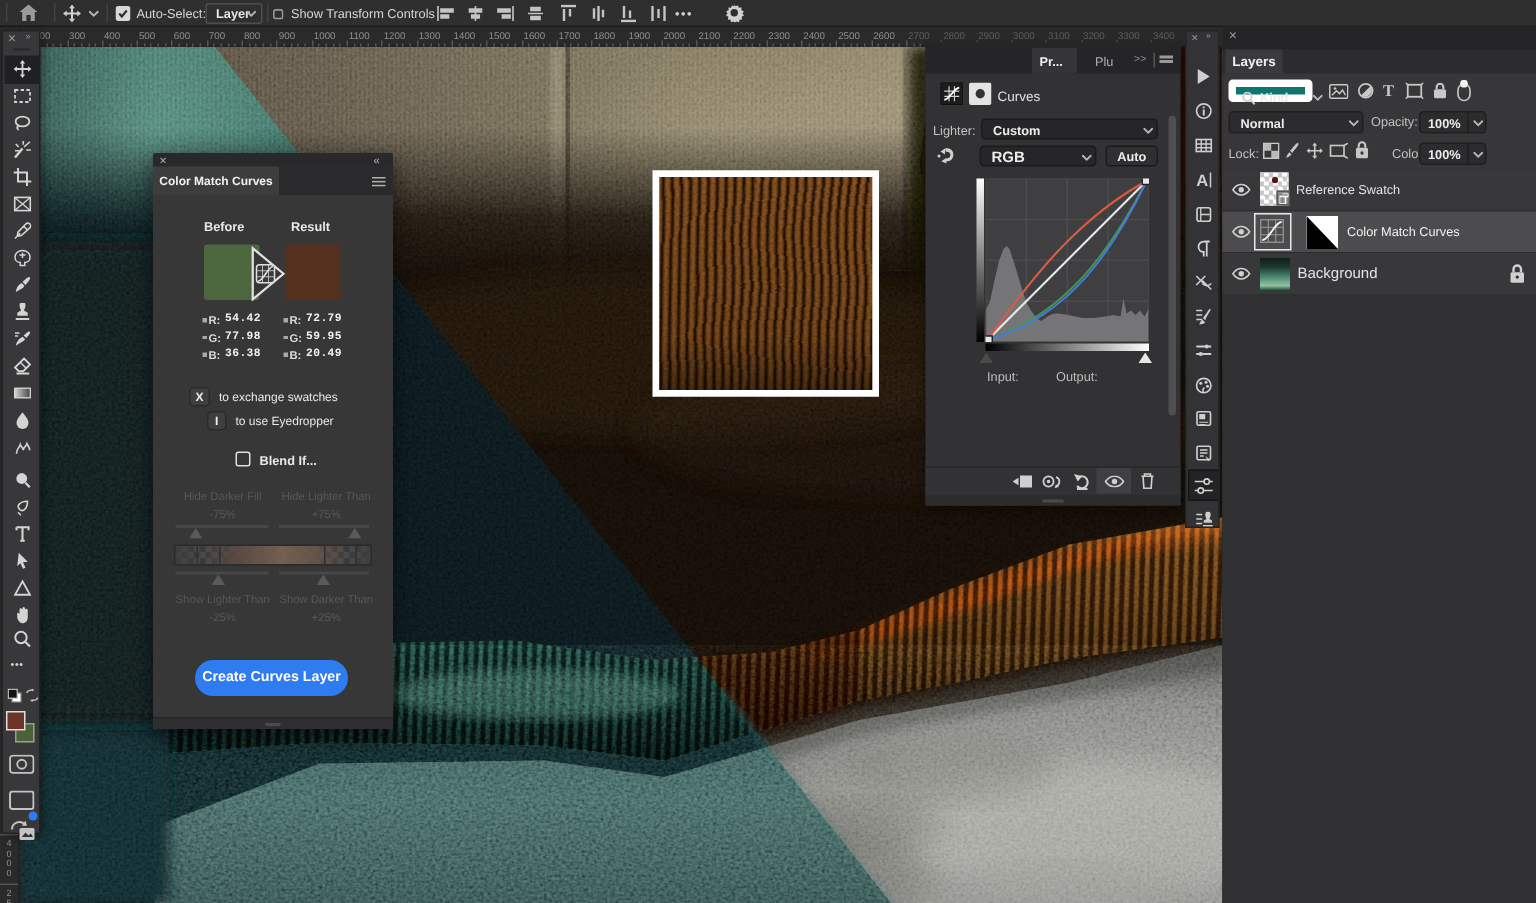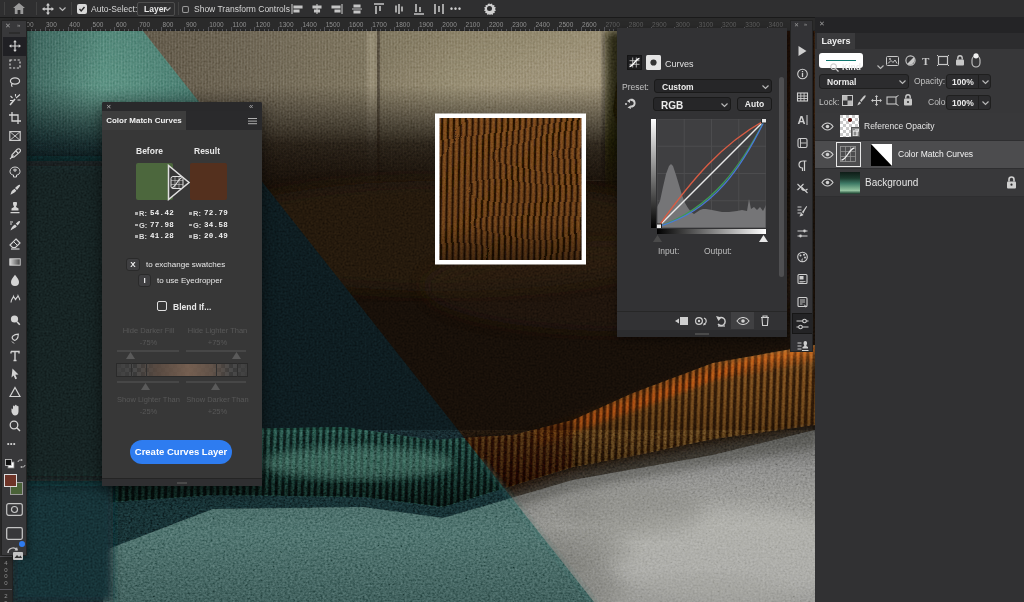--- a/index.html
+++ b/index.html
@@ -719,24 +719,24 @@
 <span class="abs" style="left:37px;top:107px;font-size:7.5px;font-weight:bold;color:#dcdcdc">R:</span>
 <span class="abs" style="left:38px;top:107px;width:34px;text-align:right;font-family:'Liberation Mono',monospace;font-size:7.5px;font-weight:bold;color:#f2f2f2;letter-spacing:0.3px">54.42</span>
 <div class="abs" style="left:87px;top:110px;width:2.5px;height:2.5px;background:#a8a8a8"></div>
 <span class="abs" style="left:91px;top:107px;font-size:7.5px;font-weight:bold;color:#dcdcdc">R:</span>
 <span class="abs" style="left:92px;top:107px;width:34px;text-align:right;font-family:'Liberation Mono',monospace;font-size:7.5px;font-weight:bold;color:#f2f2f2;letter-spacing:0.3px">72.79</span>
 <div class="abs" style="left:33px;top:121.5px;width:2.5px;height:2.5px;background:#a8a8a8"></div>
 <span class="abs" style="left:37px;top:118.5px;font-size:7.5px;font-weight:bold;color:#dcdcdc">G:</span>
 <span class="abs" style="left:38px;top:118.5px;width:34px;text-align:right;font-family:'Liberation Mono',monospace;font-size:7.5px;font-weight:bold;color:#f2f2f2;letter-spacing:0.3px">77.98</span>
 <div class="abs" style="left:87px;top:121.5px;width:2.5px;height:2.5px;background:#a8a8a8"></div>
 <span class="abs" style="left:91px;top:118.5px;font-size:7.5px;font-weight:bold;color:#dcdcdc">G:</span>
-<span class="abs" style="left:92px;top:118.5px;width:34px;text-align:right;font-family:'Liberation Mono',monospace;font-size:7.5px;font-weight:bold;color:#f2f2f2;letter-spacing:0.3px">34.58</span>
+<span class="abs" style="left:92px;top:118.5px;width:34px;text-align:right;font-family:'Liberation Mono',monospace;font-size:7.5px;font-weight:bold;color:#f2f2f2;letter-spacing:0.3px">59.95</span>
 <div class="abs" style="left:33px;top:133.3px;width:2.5px;height:2.5px;background:#a8a8a8"></div>
 <span class="abs" style="left:37px;top:130.3px;font-size:7.5px;font-weight:bold;color:#dcdcdc">B:</span>
-<span class="abs" style="left:38px;top:130.3px;width:34px;text-align:right;font-family:'Liberation Mono',monospace;font-size:7.5px;font-weight:bold;color:#f2f2f2;letter-spacing:0.3px">41.28</span>
+<span class="abs" style="left:38px;top:130.3px;width:34px;text-align:right;font-family:'Liberation Mono',monospace;font-size:7.5px;font-weight:bold;color:#f2f2f2;letter-spacing:0.3px">36.38</span>
 <div class="abs" style="left:87px;top:133.3px;width:2.5px;height:2.5px;background:#a8a8a8"></div>
 <span class="abs" style="left:91px;top:130.3px;font-size:7.5px;font-weight:bold;color:#dcdcdc">B:</span>
 <span class="abs" style="left:92px;top:130.3px;width:34px;text-align:right;font-family:'Liberation Mono',monospace;font-size:7.5px;font-weight:bold;color:#f2f2f2;letter-spacing:0.3px">20.49</span>
   <div class="keycap" style="left:24px;top:156px;width:14px">X</div>
   <span class="abs" style="left:44px;top:158px;font-size:8px">to exchange swatches</span>
   <div class="keycap" style="left:36px;top:172px;width:13px">I</div>
   <span class="abs" style="left:55px;top:174px;font-size:8px">to use Eyedropper</span>
   <div class="abs" style="left:55px;top:199px;width:10px;height:10px;border:1.5px solid #e0e0e0;border-radius:2px"></div>
   <span class="abs" style="left:71px;top:200px;font-size:8.5px;font-weight:bold">Blend If...</span>
 
@@ -773,33 +773,41 @@
   <span class="gray abs" style="left:84px;top:293px;width:63px;text-align:center;font-size:7.5px">Show Darker Than</span>
   <span class="gray abs" style="left:15px;top:305px;width:63px;text-align:center;font-size:7.5px">-25%</span>
   <span class="gray abs" style="left:84px;top:305px;width:63px;text-align:center;font-size:7.5px">+25%</span>
   <div class="abs" style="left:28px;top:338px;width:102px;height:24px;background:#2e7cf0;border-radius:12px;color:#fff;font-size:9.5px;font-weight:bold;text-align:center;line-height:24px">Create Curves Layer</div>
   <div class="abs" style="left:0;top:376px;width:160px;height:8px;background:#2f2f31;border-top:1px solid #242424">
     <div class="abs" style="left:75px;top:3px;width:10px;height:2px;background:#4a4a4a"></div>
   </div>
 </div>
 
 <div id="props" class="abs">
+  <div id="propstabs">
+    <div class="abs" style="left:71px;top:4px;width:30px;height:17px;background:#353537"></div>
+    <span class="abs" style="left:76px;top:8px;font-size:8.5px;font-weight:bold;color:#f0f0f0">Pr...</span>
+    <span class="abs" style="left:113px;top:8px;font-size:8.5px;color:#b0b0b0">Plu</span>
+    <span class="abs" style="left:139px;top:8px;font-size:7px;color:#9a9a9a">&gt;&gt;</span>
+    <div class="abs" style="left:152px;top:7px;width:1px;height:10px;background:#555"></div>
+    <div class="abs" style="left:156px;top:9px;width:9px;height:1.6px;background:#9a9a9a;box-shadow:0 3px 0 #9a9a9a"></div>
+  </div>
 
   <svg class="abs" style="left:10px;top:27px" width="15" height="15" viewBox="0 0 15 15">
         <rect width="15" height="15" rx="2" fill="#1c1c1e" stroke="#0e0e0e"></rect>
         <path d="M2.5 5.7 h10 M2.5 9.3 h10 M5.7 2.5 v10 M9.3 2.5 v10" stroke="#cfcfcf" stroke-width="0.8"></path>
         <path d="M2.5 11.5 C 6 11.5 9 3.5 12.5 3.5" stroke="#fff" stroke-width="1.3" fill="none"></path>
       </svg>
   <svg class="abs" style="left:29px;top:27px" width="15" height="15" viewBox="0 0 15 15">
         <rect width="15" height="15" rx="1.5" fill="#e4e4e4"></rect>
         <circle cx="7.5" cy="7.5" r="3.1" fill="#333"></circle>
       </svg>
   <span class="abs" style="left:48px;top:31px;font-size:9px;color:#e0e0e0">Curves</span>
 
-  <span class="abs" style="left:5px;top:54px;font-size:8.5px;color:#c4c4c4">Preset:</span>
+  <span class="abs" style="left:5px;top:54px;font-size:8.5px;color:#c4c4c4">Lighter:</span>
   <div class="abs" style="left:37px;top:51px;width:118px;height:14px;background:#262628;border:1px solid #1a1a1a;border-radius:3px">
     <span class="abs" style="left:7px;top:1.5px;font-size:8.5px;font-weight:bold;color:#ececec">Custom</span>
     <svg class="abs" style="left:107px;top:5px" width="7" height="5" viewBox="0 0 7 5">
           <path d="M0.5 0.5 L3.5 3.5 L6.5 0.5" stroke="#b8b8b8" stroke-width="1.2" fill="none"></path>
         </svg>
   </div>
 
   <svg class="abs" style="left:6px;top:69px" width="15" height="13" viewBox="0 0 15 13">
         <path d="M7 2 C11 1 13 4 12.5 7 C12 10 9 11 7 10.5 L7.5 8.5 C9.5 9 10.8 7.5 10.6 6 C10.4 4.5 9 3.8 7.5 4.2 Z" fill="#d0d0d0"></path>
         <path d="M7 2 L4 4 L7 6 Z M7.5 8.5 L4.5 10.5 L8 12 Z" fill="#d0d0d0"></path>
@@ -934,21 +942,21 @@
 </div>
 
 <div id="layers" class="abs">
   <div class="abs" style="left:0;top:0;width:209px;height:16px;background:#242426">
     <span class="abs" style="left:4px;top:3px;color:#9a9a9a;font-size:7px">✕</span>
   </div>
   <div class="abs" style="left:2px;top:16px;width:38px;height:16px;background:#3a3a3c;color:#f0f0f0;font-size:9px;font-weight:bold;text-align:center;line-height:16px">Layers</div>
   <div class="abs" style="left:0;top:32px;width:209px;height:570px;background:#313133"></div>
   <div class="abs" style="left:0;top:32px;width:209px;height:64px;background:#373739"></div>
 
-  <div class="abs" style="left:4px;top:36px;width:44px;height:15px;background:#0f766e;border:7px solid #ffffff;border-radius:3px">
+  <div class="abs" style="left:4px;top:36px;width:56px;height:15px;background:#0f766e;border:5px solid #ffffff;border-radius:3px">
     <svg class="abs" style="left:4px;top:3px" width="9" height="9" viewBox="0 0 9 9">
           <circle cx="3.6" cy="3.6" r="2.8" fill="none" stroke="#cfcfcf" stroke-width="1.2"></circle>
           <path d="M5.8 5.8 L8.5 8.5" stroke="#cfcfcf" stroke-width="1.2"></path>
         </svg>
     <span class="abs" style="left:16px;top:2px;font-size:8.5px;font-weight:bold;color:#ececec">Kind</span>
     <svg class="abs" style="left:51px;top:5px" width="7" height="5" viewBox="0 0 7 5">
           <path d="M0.5 0.5 L3.5 3.5 L6.5 0.5" stroke="#b8b8b8" stroke-width="1.2" fill="none"></path>
         </svg>
   </div>
   <svg class="abs" style="left:71px;top:39px" width="13" height="10" viewBox="0 0 13 10">
@@ -1023,21 +1031,21 @@
     <svg class="eye" width="13" height="9" viewBox="0 0 14 9">
           <path d="M1 4.5 C3 1.5 5.5 0.8 7 0.8 C8.5 0.8 11 1.5 13 4.5 C11 7.5 8.5 8.2 7 8.2 C5.5 8.2 3 7.5 1 4.5 Z" fill="none" stroke="#d0d0d0" stroke-width="1.1"></path>
           <circle cx="7" cy="4.5" r="1.9" fill="#d0d0d0"></circle>
         </svg>
     <div class="abs" style="left:25px;top:2px;width:19px;height:22px;background:#fff;background-image:repeating-conic-gradient(#fff 0% 25%, #c9c9c9 0% 50%);background-size:6px 6px"></div>
     <div class="abs" style="left:33px;top:5px;width:3.5px;height:3.5px;background:#5a1410;border-radius:50%"></div>
     <div class="abs" style="left:36px;top:14px;width:9px;height:10px;background:#8a8a8a;border:1px solid #555"></div>
     <svg class="abs" style="left:37.5px;top:16px" width="6" height="7" viewBox="0 0 6 7">
           <path d="M0 2 h4 v5 h-4 z M2 0 h4 v2 h-2" fill="none" stroke="#fff" stroke-width="1"></path>
         </svg>
-    <span class="abs" style="left:49px;top:8px;font-size:8.5px;color:#e4e4e4">Reference Opacity</span>
+    <span class="abs" style="left:49px;top:8px;font-size:8.5px;color:#e4e4e4">Reference Swatch</span>
   </div>
   <div class="lrow" style="top:124px;background:#4c4c4e">
     <svg class="eye" width="13" height="9" viewBox="0 0 14 9">
           <path d="M1 4.5 C3 1.5 5.5 0.8 7 0.8 C8.5 0.8 11 1.5 13 4.5 C11 7.5 8.5 8.2 7 8.2 C5.5 8.2 3 7.5 1 4.5 Z" fill="none" stroke="#d0d0d0" stroke-width="1.1"></path>
           <circle cx="7" cy="4.5" r="1.9" fill="#d0d0d0"></circle>
         </svg>
     <div class="abs" style="left:21px;top:1px;width:25px;height:25px;background:#4c4c4e;border:1.5px solid #e8e8e8">
       <svg class="abs" style="left:3px;top:3px" width="16" height="16" viewBox="0 0 16 16">
             <rect x="0.5" y="0.5" width="15" height="15" fill="none" stroke="#9a9a9a" stroke-width="0.8"></rect>
             <path d="M0.5 5.5 h15 M0.5 10.5 h15 M5.5 0.5 v15 M10.5 0.5 v15" stroke="#9a9a9a" stroke-width="0.7"></path>

